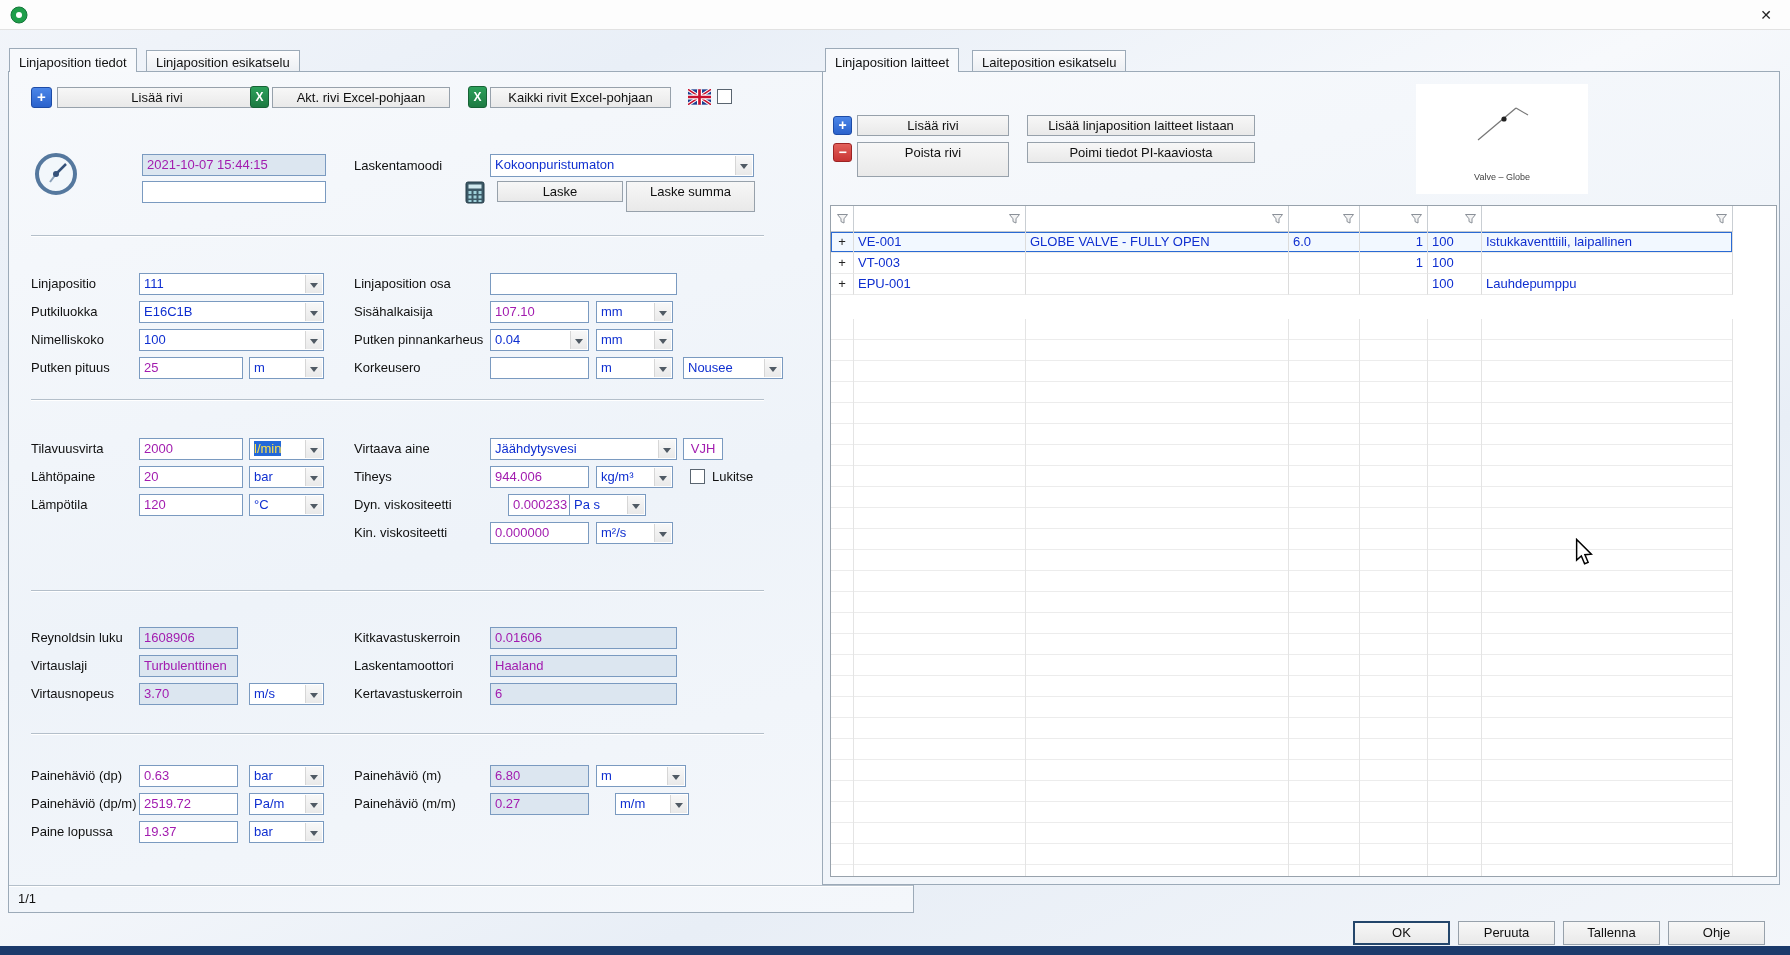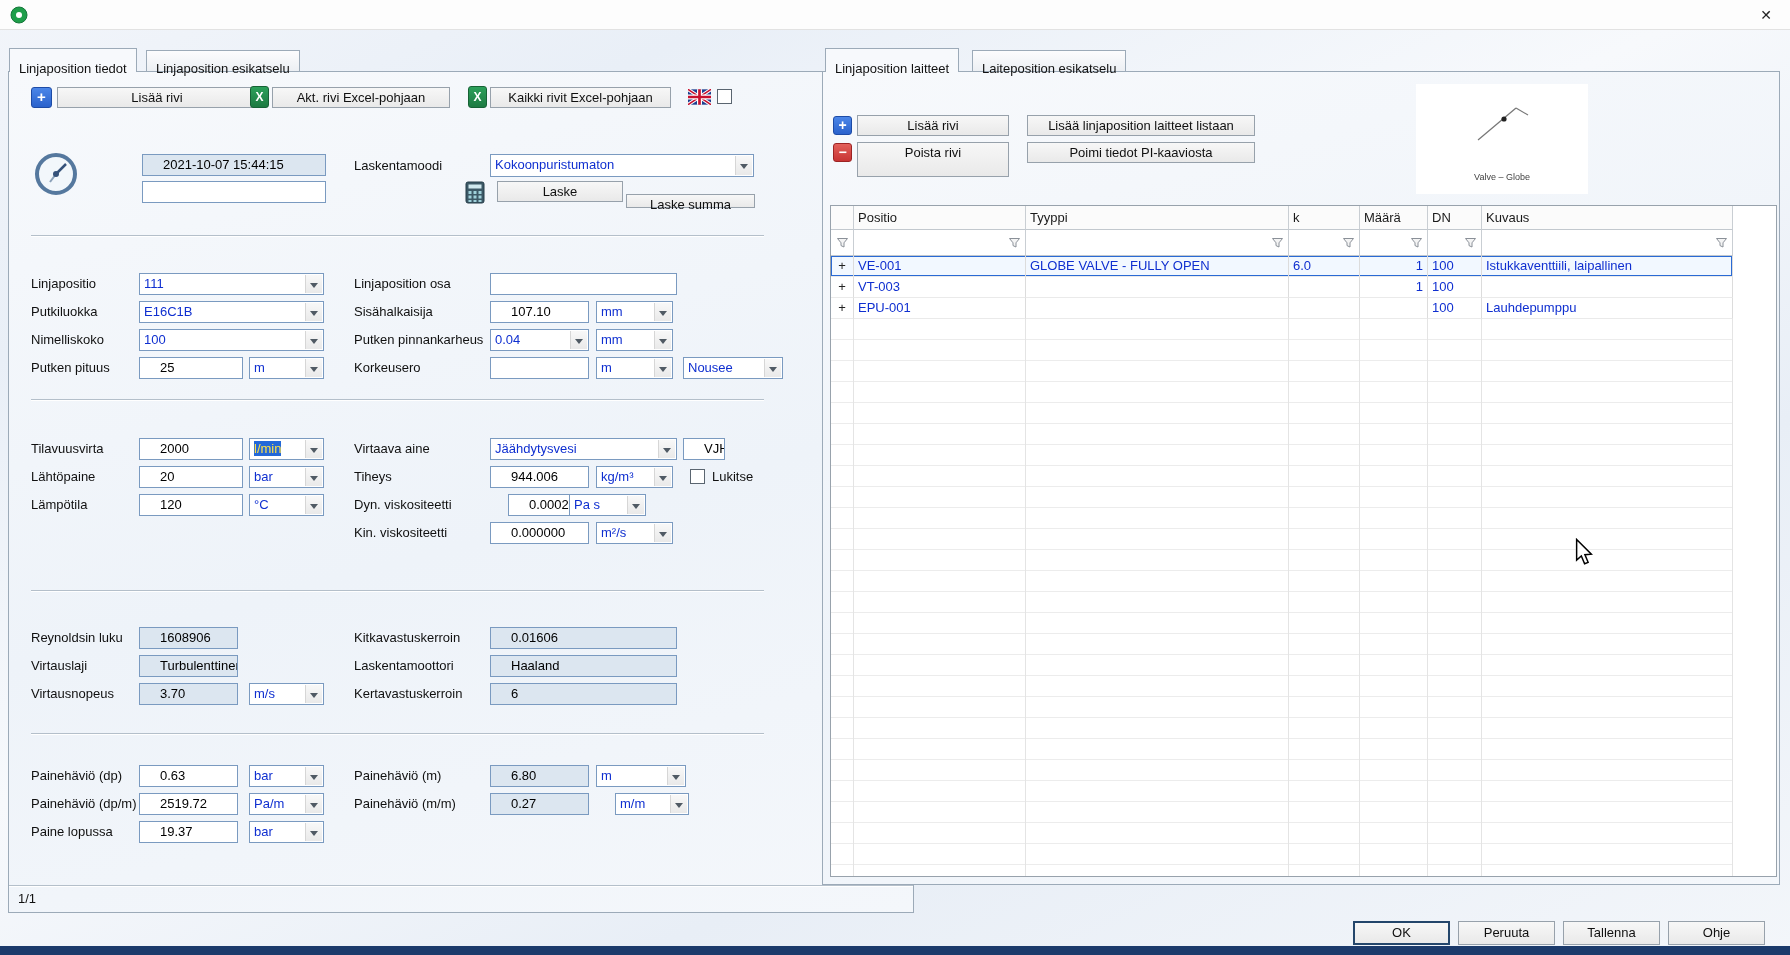--- a/index.html
+++ b/index.html
@@ -3,24 +3,24 @@
 <meta charset="utf-8">
 <style>
 *{margin:0;padding:0;box-sizing:border-box}
 html,body{width:1790px;height:955px}
 body{position:relative;overflow:hidden;font-family:"Liberation Sans",sans-serif;font-size:13px;color:#111;
 background:linear-gradient(155deg,#f2f5fa 0%,#e9eff7 20%,#f7f9fc 45%,#e8eef6 70%,#f3f6fa 100%)}
 .titlebar{position:absolute;left:0;top:0;width:1790px;height:30px;background:#fdfdfd;border-bottom:1px solid #e2e2e2;z-index:6}
 .apptitle{position:absolute;left:37px;top:0;height:30px;line-height:30px;font-size:14px;white-space:nowrap}
 .closebtn{position:absolute;right:6px;top:0;width:36px;height:30px;text-align:center;line-height:30px;font-size:14px;color:#222;cursor:pointer}
 .panel{position:absolute;border:1px solid #9caab8;background:linear-gradient(165deg,#f7f9fc,#eef3f9 55%,#f4f7fb);z-index:1}
-.tab{position:absolute;padding:8px 9px;background:linear-gradient(#fcfcfd,#eceff3);border:1px solid #9caab8;border-bottom:none;font-size:13px;line-height:20px;height:21px;top:50px;z-index:3;white-space:nowrap;cursor:pointer}
+.tab{position:absolute;padding:2px 9px;background:linear-gradient(#fcfcfd,#eceff3);border:1px solid #9caab8;border-bottom:none;font-size:13px;line-height:20px;height:21px;top:50px;z-index:3;white-space:nowrap;cursor:pointer}
 .tab.active{top:48px;height:24px;line-height:23px;background:#f7f9fc;z-index:4}
 .lbl{position:absolute;height:22px;line-height:22px;white-space:nowrap;color:#101010;z-index:2}
-.txt{position:absolute;height:22px;line-height:20px;padding:0 20px;background:#fff;border:1px solid #7a9ac0;color:#000000;white-space:nowrap;overflow:hidden;z-index:2}
+.txt{position:absolute;height:22px;line-height:20px;padding:0 4px;background:#fff;border:1px solid #7a9ac0;color:#a21caf;white-space:nowrap;overflow:hidden;z-index:2}
 .ro{background:#dce6f0}
 .combo{position:absolute;height:22px;line-height:20px;padding:0 20px 0 4px;background:#fff;border:1px solid #7a9ac0;color:#0f2fd0;white-space:nowrap;overflow:hidden;cursor:pointer;z-index:2}
 .combo::before{content:"";position:absolute;top:1px;right:1px;bottom:1px;width:16px;background:linear-gradient(#f8f8f8,#e9e9e9);border-left:1px solid #d6d6d6}
 .combo::after{content:"";position:absolute;right:5px;top:9px;width:0;height:0;border:4px solid transparent;border-top:5px solid #505a64}
 .combo.sel span{background:#2368d8;color:#fde047}
 .btn{position:absolute;background:linear-gradient(#f7f7f7,#e9e9e9);border:1px solid #97a1ab;text-align:center;font-size:13px;color:#101010;line-height:19px;cursor:pointer;z-index:2}
 .btn.ok{border:2px solid #24466b;line-height:19px}
 .sep{position:absolute;height:2px;border-top:1px solid #b4bfca;border-bottom:1px solid #fff;z-index:2}
 .cb{position:absolute;width:15px;height:15px;background:#fff;border:1px solid #5a6570;cursor:pointer;z-index:2}
 .iconbox{position:absolute;display:flex;align-items:center;justify-content:center;z-index:2}
@@ -111,21 +111,21 @@
       <rect x="3.5" y="14.5" width="3" height="3"></rect>
         <rect x="8.5" y="14.5" width="3" height="3"></rect>
         <rect x="13.5" y="14.5" width="3" height="3"></rect>
       <rect x="3.5" y="19" width="3" height="2"></rect>
         <rect x="8.5" y="19" width="3" height="2"></rect>
         <rect x="13.5" y="19" width="3" height="2"></rect>
     </g>
   </svg>
 </div>
 <div class="btn" style="left:497px;top:181px;width:126px;height:21px">Laske</div>
-<div class="btn" style="left:626px;top:194px;width:129px;height:14px">Laske summa</div>
+<div class="btn" style="left:626px;top:181px;width:129px;height:31px">Laske summa</div>
 
 <div class="sep" style="left:31px;top:235px;width:733px"></div>
 
 <div class="lbl" style="left:31px;top:273px">Linjapositio</div>
 <div class="combo" style="left:139px;top:273px;width:185px"><span>111</span></div>
 <div class="lbl" style="left:354px;top:273px">Linjaposition osa</div>
 <div class="txt" style="left:490px;top:273px;width:187px"></div>
 
 <div class="lbl" style="left:31px;top:301px">Putkiluokka</div>
 <div class="combo" style="left:139px;top:301px;width:185px"><span>E16C1B</span></div>
@@ -229,30 +229,20 @@
     <svg width="70" height="50" viewBox="0 0 70 50">
       <line x1="12" y1="42" x2="50" y2="10" stroke="#777" stroke-width="1.2"></line>
       <line x1="50" y1="10" x2="62" y2="17" stroke="#777" stroke-width="1.2"></line>
       <circle cx="38" cy="21" r="2.6" fill="#222"></circle>
     </svg>
   </div>
   <div class="valvecap">Valve – Globe</div>
 </div>
 
 <div class="tbl">
-  <div class="trow thead">
-    <div class="cexp"></div>
-    <div>Positio</div>
-    <div>Tyyppi</div>
-    <div>k</div>
-    <div>Määrä</div>
-    <div>DN</div>
-    <div>Kuvaus</div>
-    <div class="rest"></div>
-  </div>
   <div class="trow tfilterrow">
     <div class="cexp">
         <svg width="13" height="12" viewBox="0 0 13 12">
           <path d="M1.5 1.5h10L8 5.8V10L5 8.6V5.8z" fill="#f4f4f4" stroke="#8a9098"></path>
         </svg>
       </div>
     <div>
         <svg width="13" height="12" viewBox="0 0 13 12">
           <path d="M1.5 1.5h10L8 5.8V10L5 8.6V5.8z" fill="#f4f4f4" stroke="#8a9098"></path>
         </svg>

